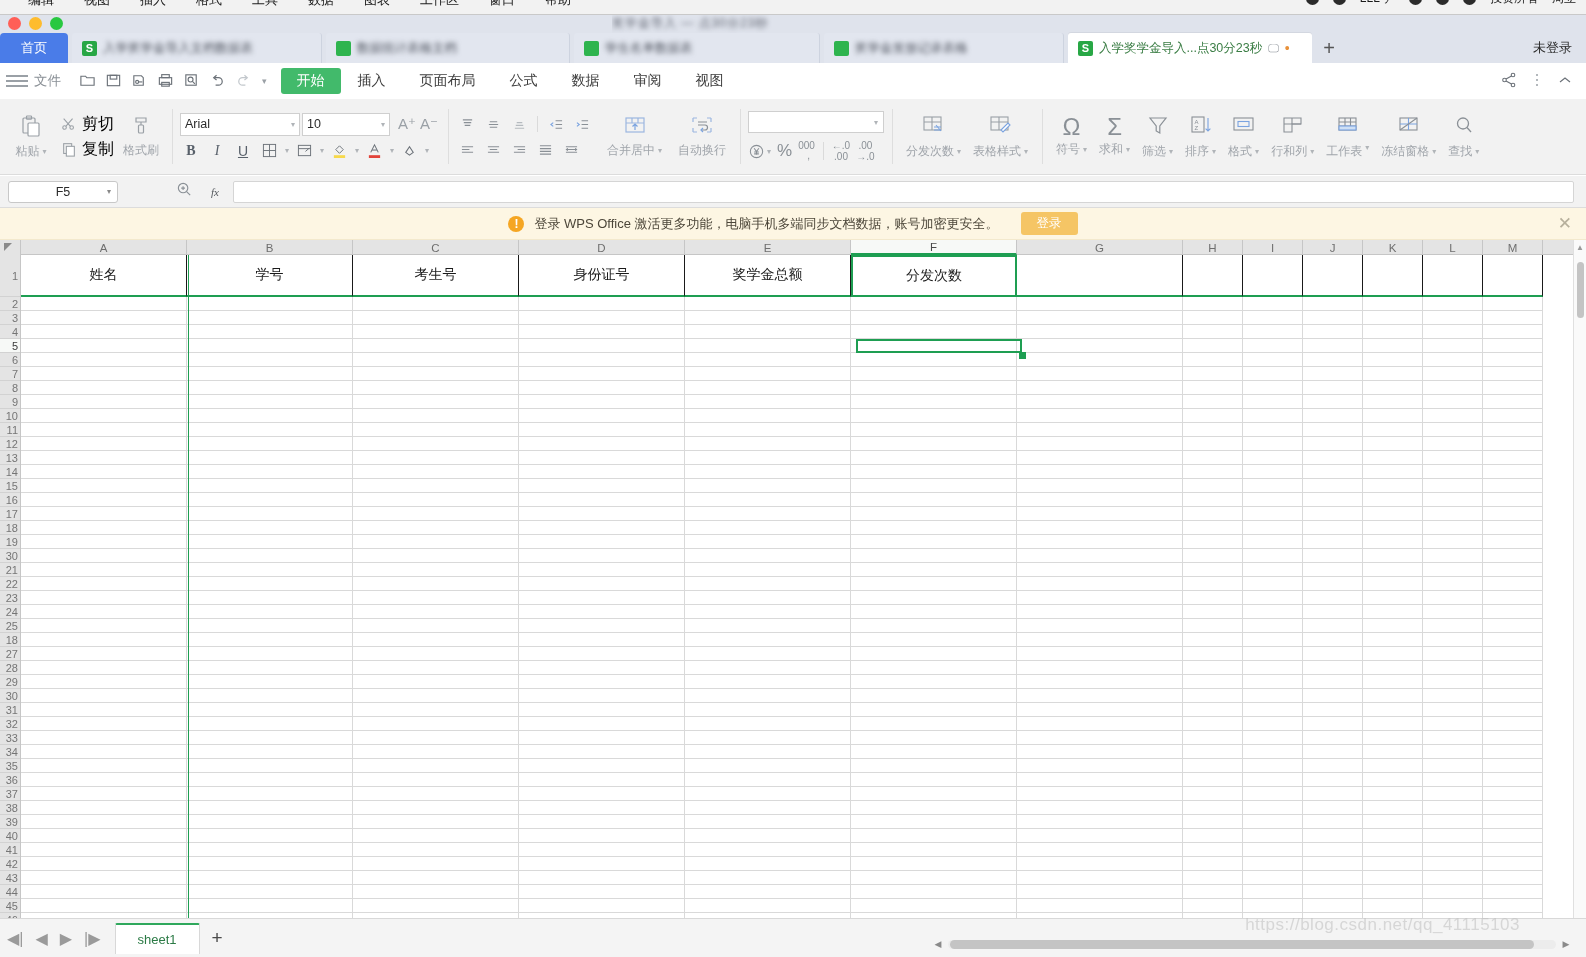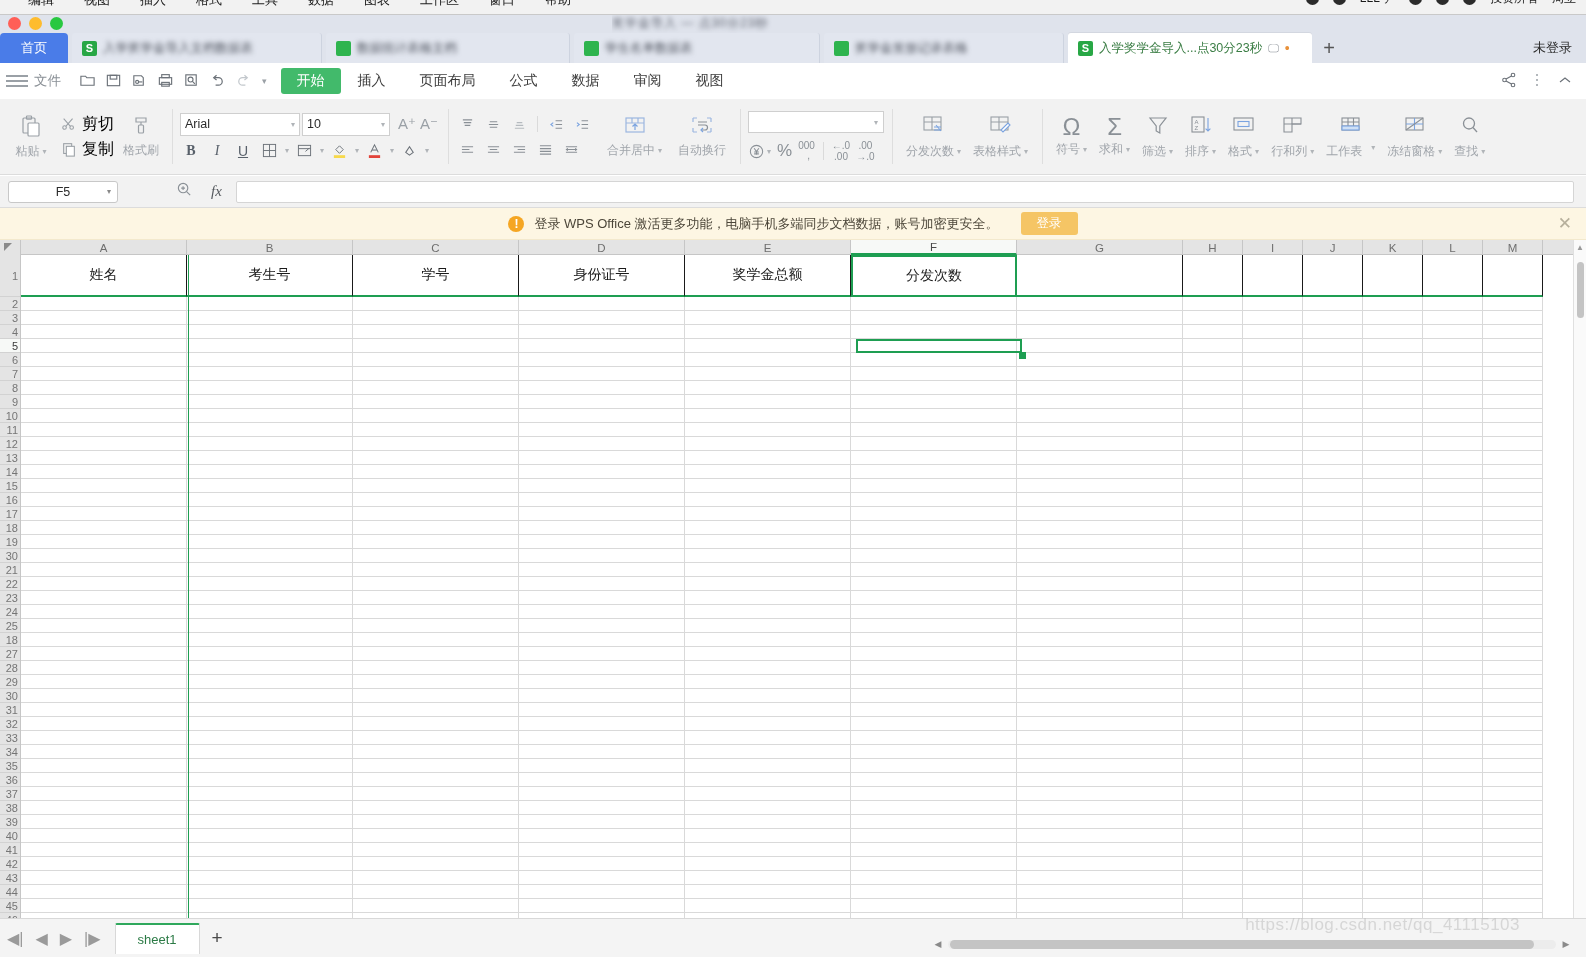--- a/index.html
+++ b/index.html
@@ -157,21 +157,21 @@
     border-bottom: 1px solid #dcdcdc;
   }
   .namebox {
     width: 110px; height: 22px; margin-left: 8px; background: #fff;
     border: 1px solid #c8c8c8; border-radius: 3px;
     display:flex; align-items:center; justify-content:center; position: relative;
     font-size: 12.5px; color: #2b2b2b;
   }
   .namebox .nb-caret { position:absolute; right: 6px; font-size: 8px; color:#888; }
   .fbicons { display:flex; align-items:center; gap: 18px; margin-left: 58px; }
-  .fxlabel { font-size: 15px; font-style: italic; color: #55595e; font-family: "Liberation Serif", serif; }
+  .fxlabel { font-size: 11px; font-style: italic; color: #55595e; font-family: "Liberation Serif", serif; }
   .fxinput {
     flex: 1; height: 22px; margin: 0 12px 0 14px; background: #fff;
     border: 1px solid #d5d5d5; border-radius: 2px;
   }
 
   
   .banner {
     position: absolute; top: 208px; left: 0; width: 1586px; height: 32px;
     background: #fdf6e3; display: flex; align-items: center; justify-content: center;
     border-bottom: 1px solid #f3e9cd;
@@ -747,21 +747,21 @@
           <i class="caret">▾</i>
         </span>
     </div>
     <div class="tbtn" style="width:auto">
       <span>
         <svg width="28" height="24" viewBox="0 0 28 24" fill="none" stroke="#8a9096" stroke-width="1.1">
           <rect x="5" y="4" width="17" height="12"></rect>
             <path d="M5 8h17M5 12h17M11 4v12M16.5 4v12"></path>
           <rect x="5" y="12" width="17" height="4" fill="#cfe0f5" stroke="#7aa3e0"></rect>
           </svg></span>
-      <span class="lbl" style="display:flex;align-items:flex-start;gap:8px">
+      <span class="lbl" style="display:flex;align-items:flex-start;gap:2px">
         <span>工作表</span>
           <i class="caret">▾</i>
         </span>
     </div>
     <div class="tbtn" style="width:auto">
       <span>
         <svg width="28" height="24" viewBox="0 0 28 24" fill="none" stroke="#8a9096" stroke-width="1.1">
           <rect x="5" y="4" width="17" height="12"></rect>
             <path d="M13.5 4v12M5 10h17" stroke="#7aa3e0"></path>
             <path d="M5 16L22 4"></path>
@@ -873,22 +873,22 @@
       <div class="rh">41</div>
       <div class="rh">42</div>
       <div class="rh">43</div>
       <div class="rh">44</div>
       <div class="rh">45</div>
       <div class="rh">46</div>
     </div>
   <div class="gridarea" id="gridarea">
       <div class="gridrow row1">
         <div class="gc" style="width: 166px;">姓名</div>
+        <div class="gc" style="width: 166px;">学号</div>
         <div class="gc" style="width: 166px;">考生号</div>
-        <div class="gc" style="width: 166px;">学号</div>
         <div class="gc" style="width: 166px;">身份证号</div>
         <div class="gc" style="width: 166px;">奖学金总额</div>
         <div class="gc fcol" style="width: 166px;">分发次数</div>
         <div class="gc empt" style="width: 166px;"></div>
         <div class="gc empt" style="width: 60px;"></div>
         <div class="gc empt" style="width: 60px;"></div>
         <div class="gc empt" style="width: 60px;"></div>
         <div class="gc empt" style="width: 60px;"></div>
         <div class="gc empt" style="width: 60px;"></div>
         <div class="gc empt" style="width: 60px;"></div>

